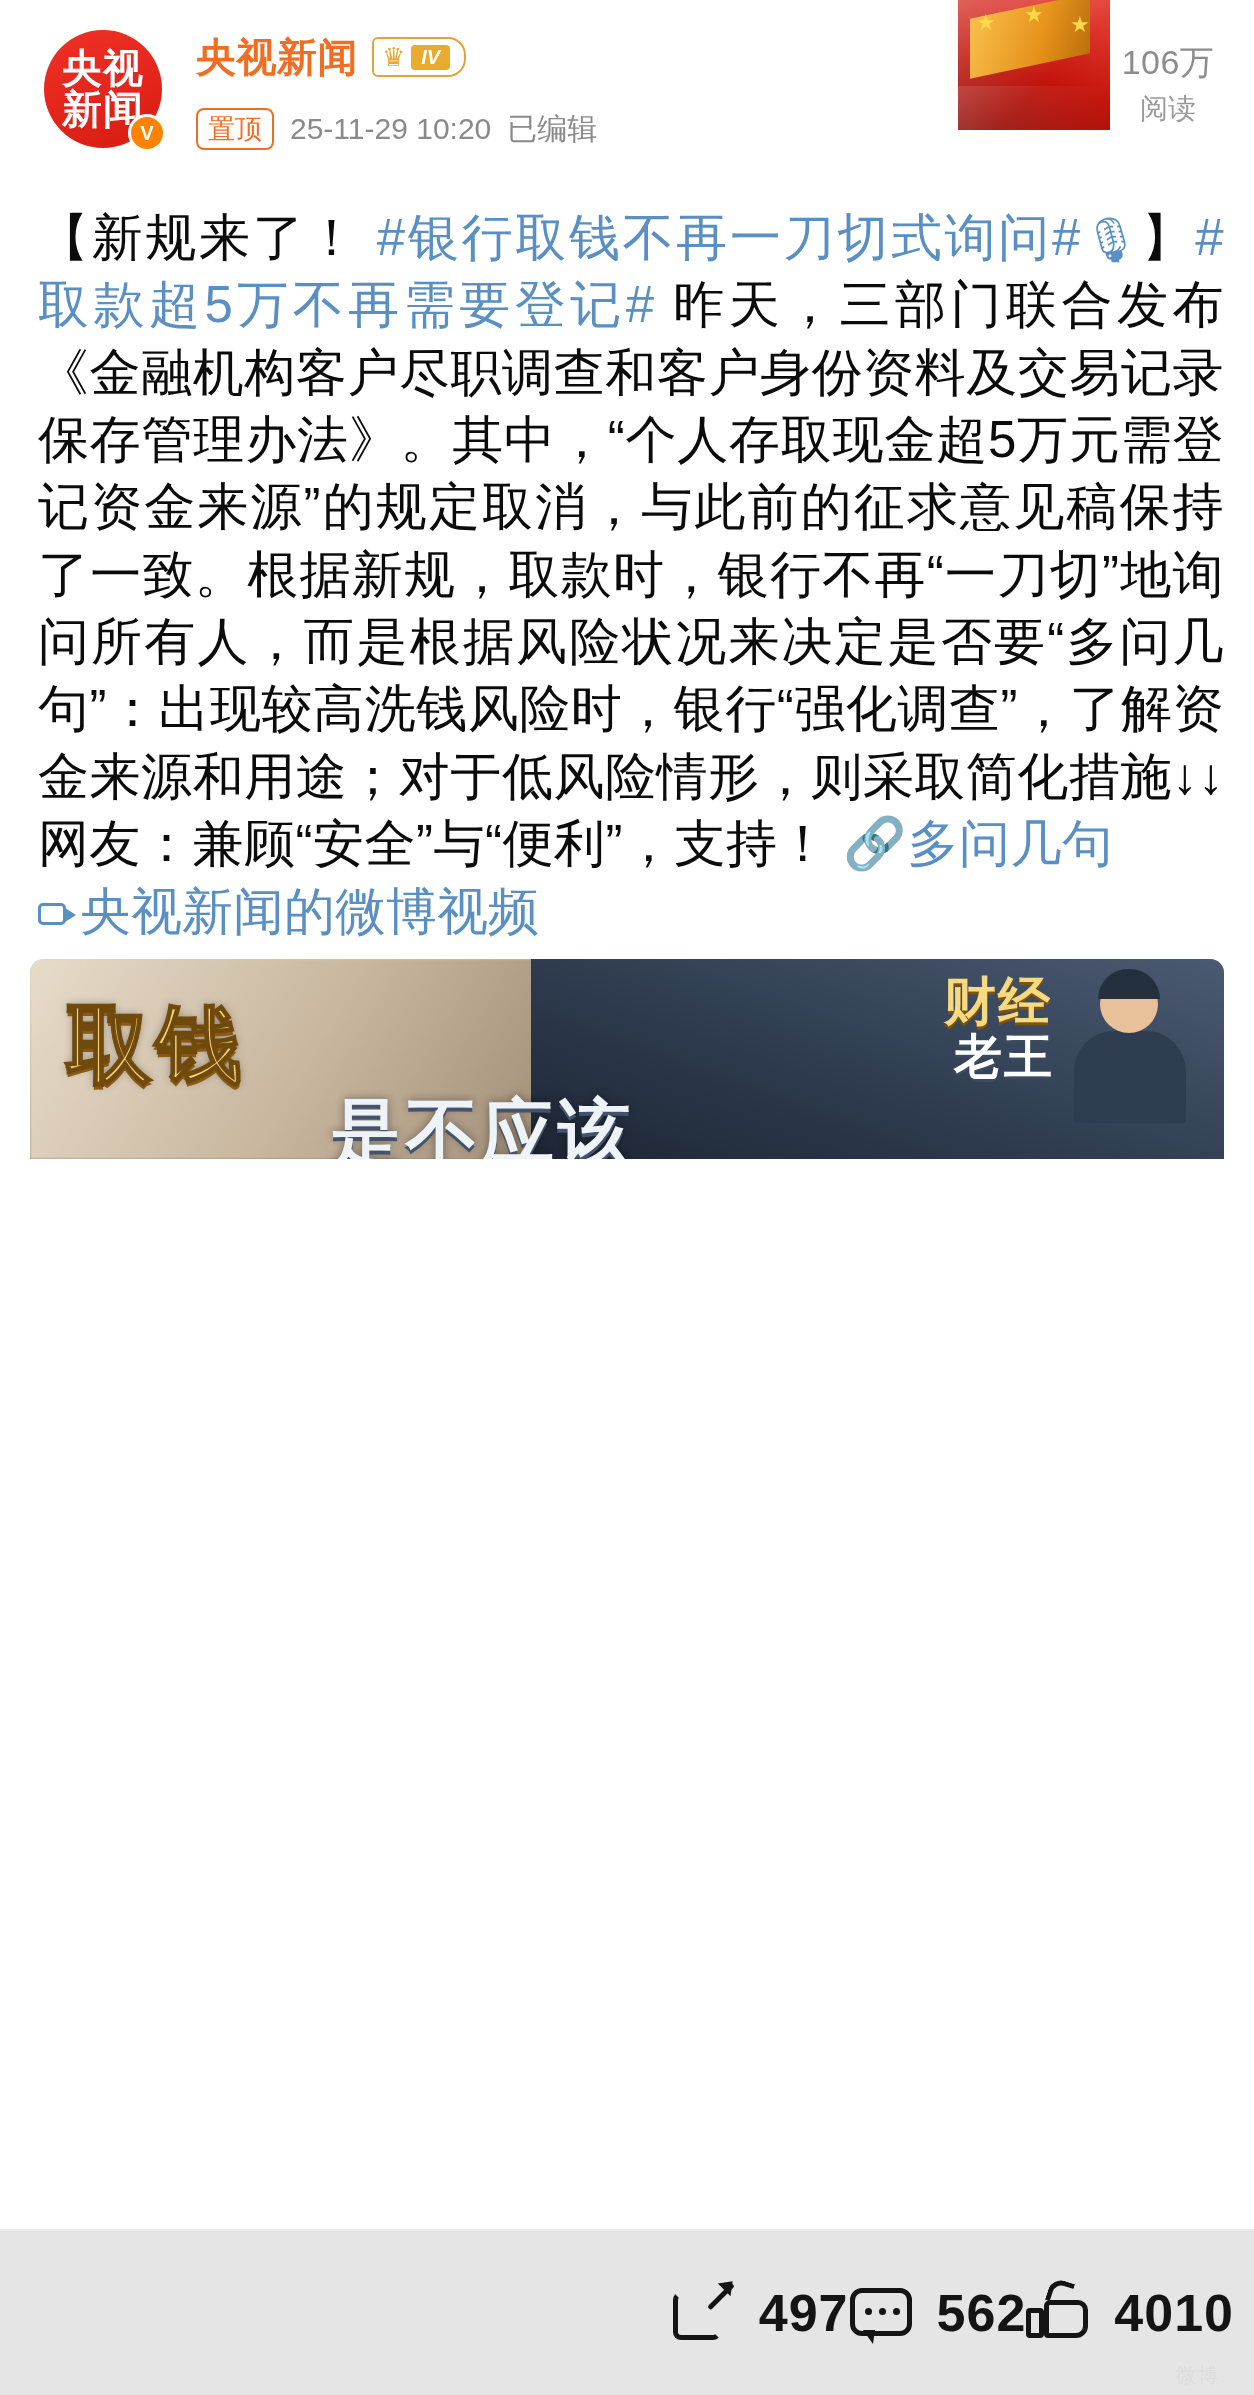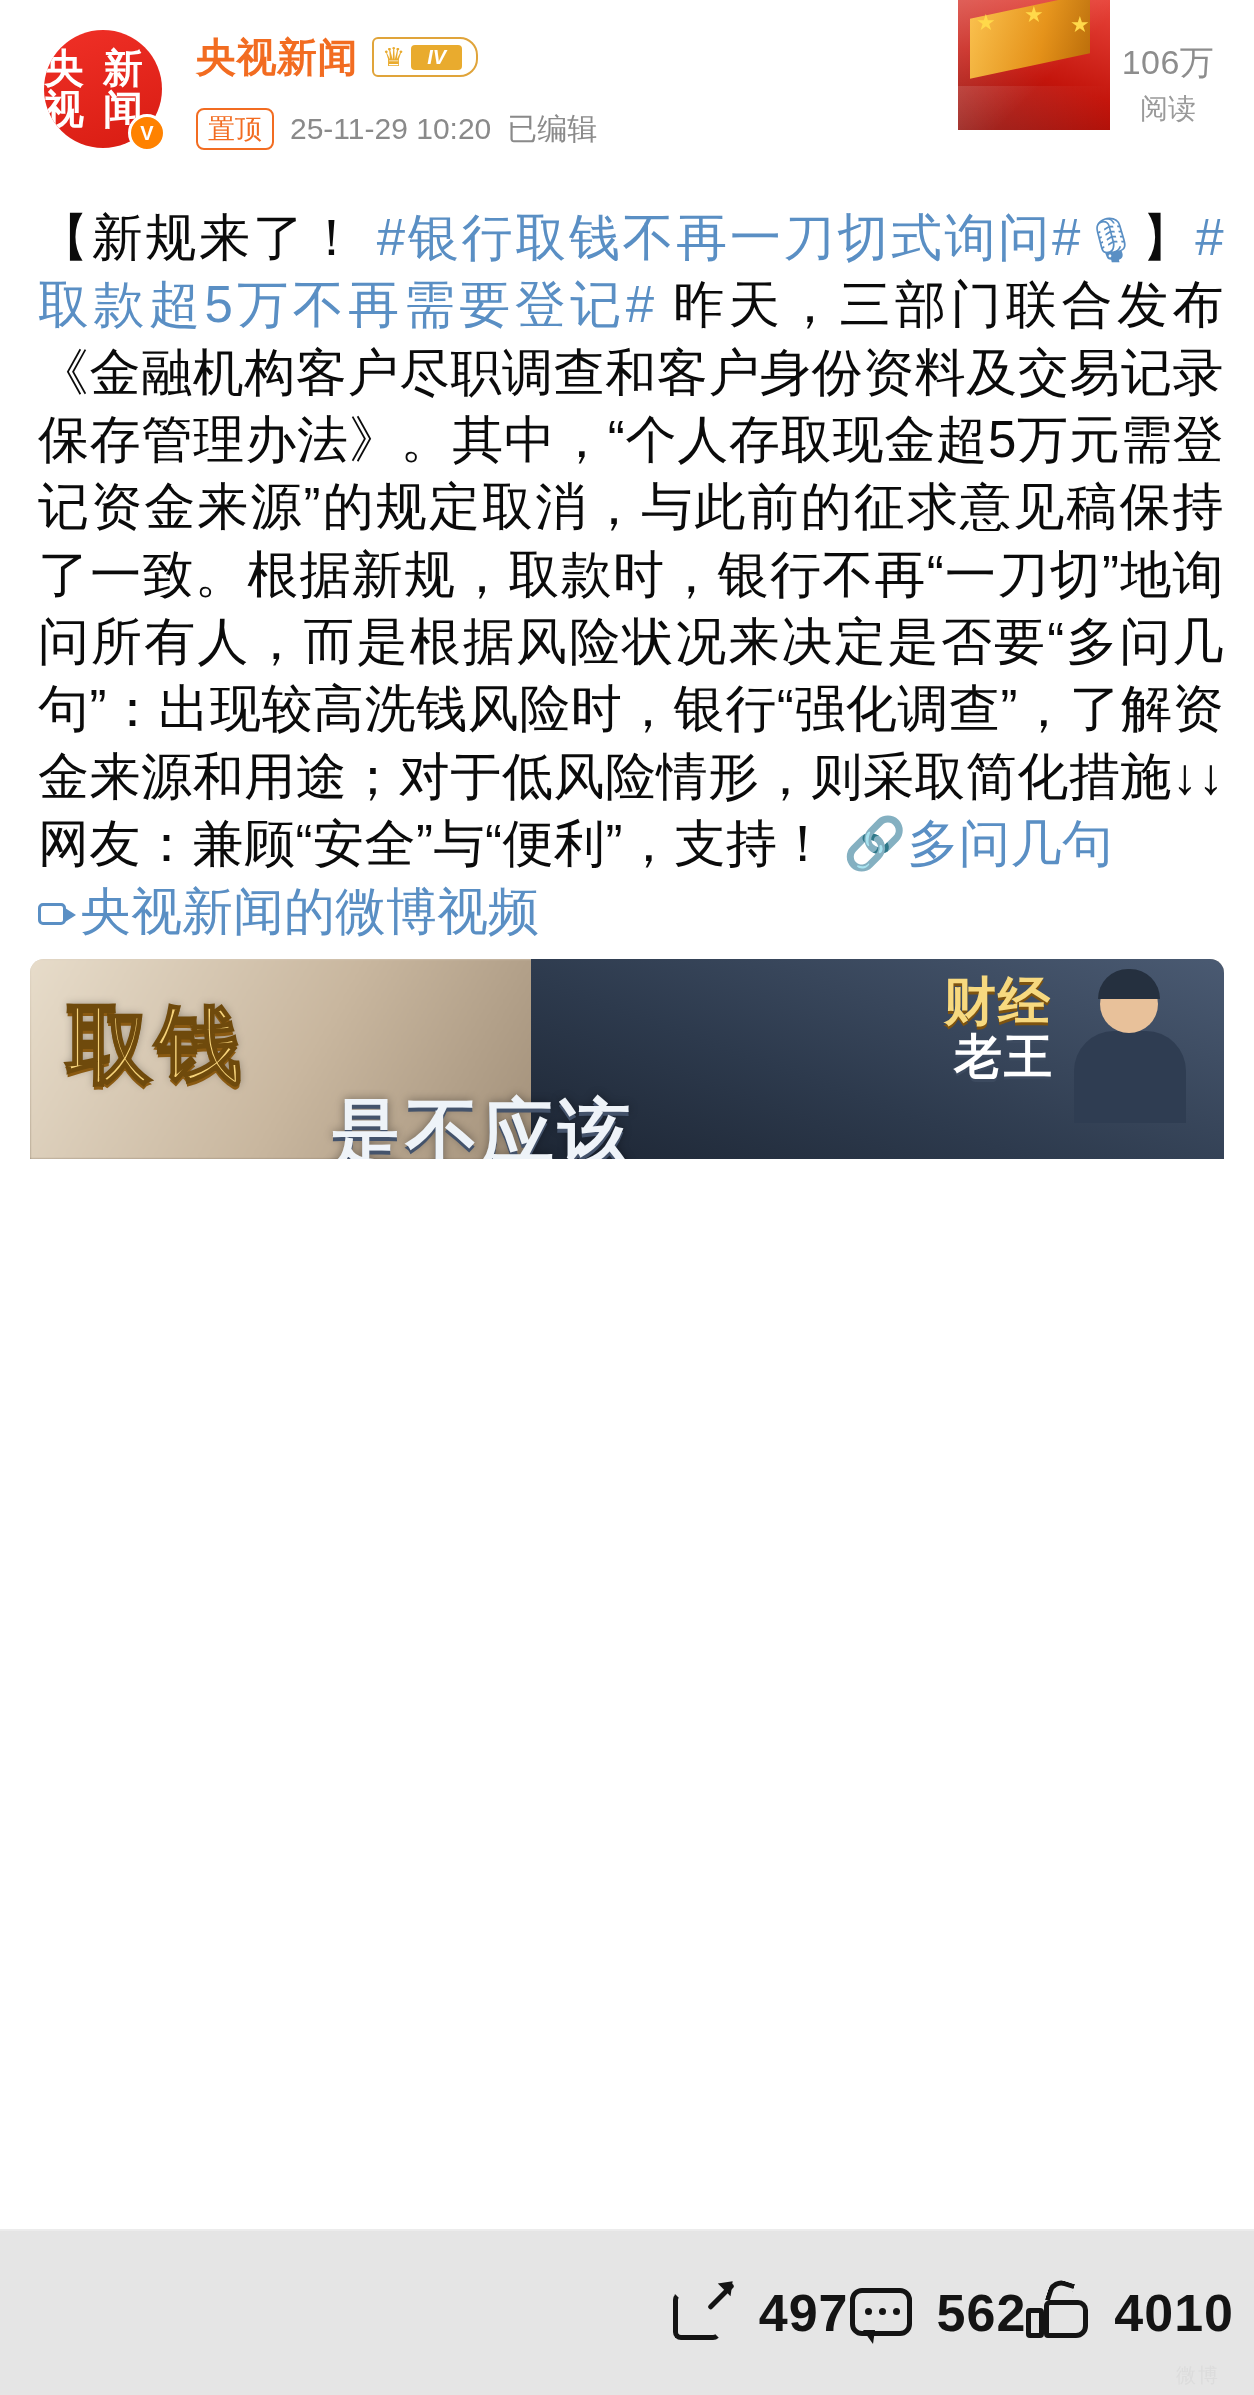--- a/index.html
+++ b/index.html
@@ -26,21 +26,21 @@
     top: 30px;
     width: 124px;
     height: 124px;
   }
   .avatar {
     width: 118px; height: 118px;
     border-radius: 50%;
     background: #e62117;
     background: linear-gradient(160deg, #f03027 0%, #d81c12 100%);
     display: flex;
-    flex-direction: row;
+    flex-direction: column;
     align-items: center;
     justify-content: center;
     color: #fff;
     font-weight: bold;
     line-height: 1.02;
     letter-spacing: 1px;
     overflow: hidden;
   }
   .avatar .av-l1 { font-size: 40px; }
   .avatar .av-l2 { font-size: 40px; }
@@ -88,21 +88,21 @@
   }
   .crown {
     font-size: 26px;
     color: #e9ab2e;
     line-height: 1;
   }
   .vip-num {
     background: #e9ab2e;
     color: #fff;
     border-radius: 4px;
-    padding: 1px 16px;
+    padding: 1px 10px;
     font-size: 20px;
     font-style: italic;
   }
 
   .meta-row {
     display: flex;
     align-items: center;
     gap: 16px;
     margin-top: 20px;
     color: #8d8d8d;

